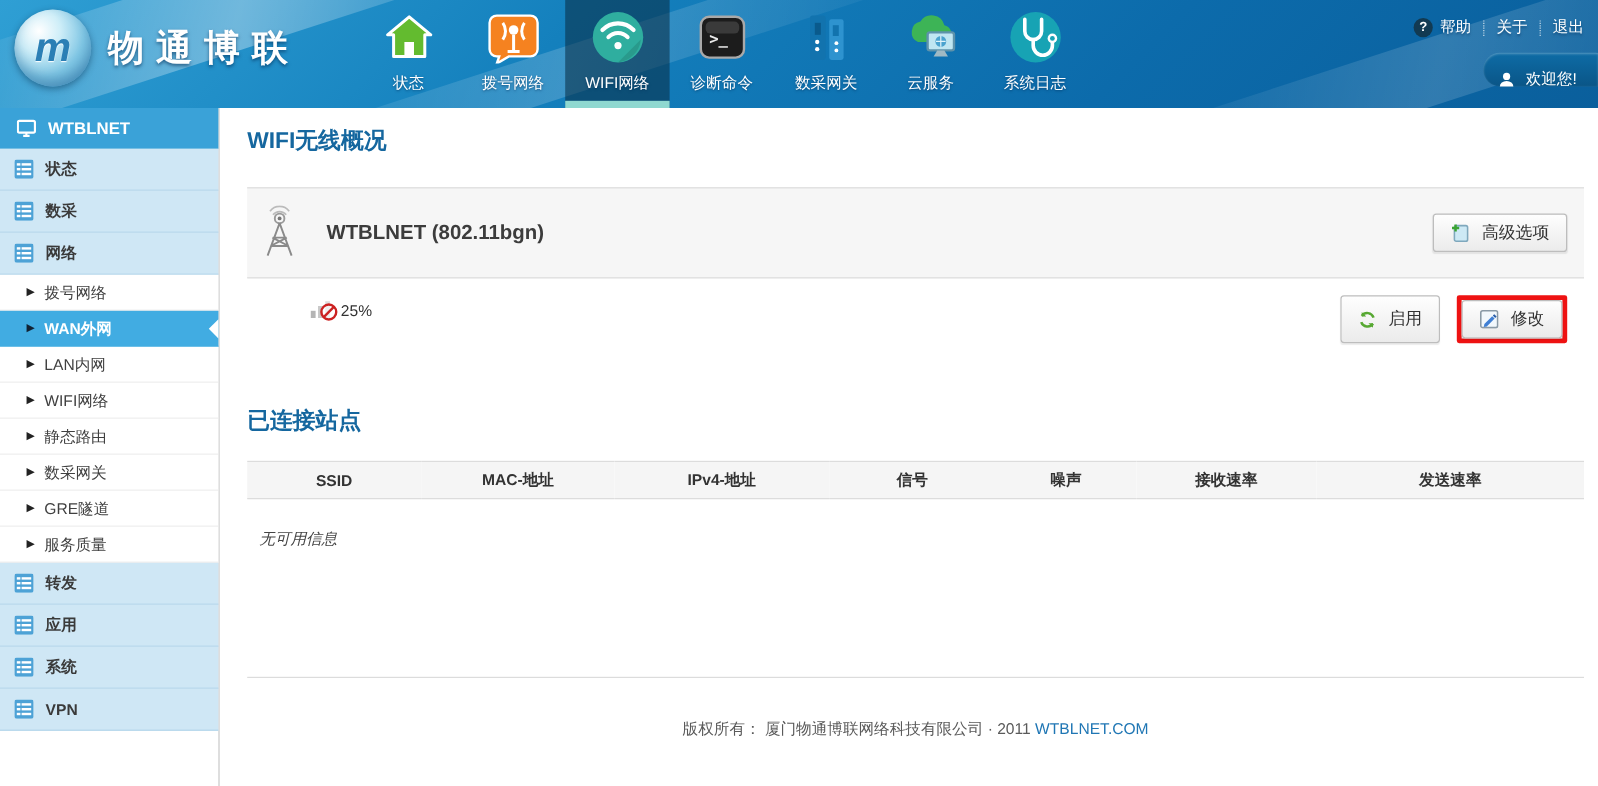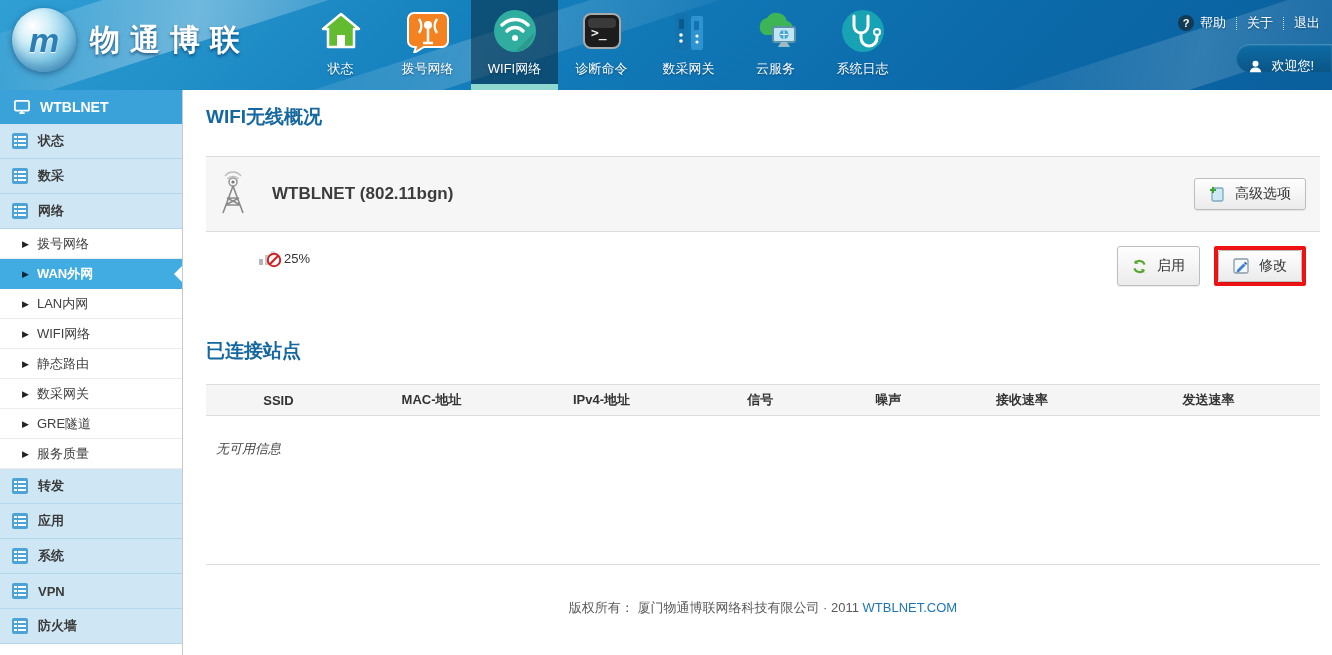--- a/index.html
+++ b/index.html
@@ -336,32 +336,20 @@
     <svg class="licon" viewBox="0 0 16 16">
         <rect x="0" y="0" width="16" height="16" rx="2" fill="#4da2d6"></rect>
         <rect x="2" y="3" width="3" height="2" fill="#fff"></rect>
         <rect x="6" y="3" width="8" height="2" fill="#fff"></rect>
         <rect x="2" y="7" width="3" height="2" fill="#fff"></rect>
         <rect x="6" y="7" width="8" height="2" fill="#fff"></rect>
         <rect x="2" y="11" width="3" height="2" fill="#fff"></rect>
         <rect x="6" y="11" width="8" height="2" fill="#fff"></rect>
       </svg>
     <span>VPN</span>
-  </div>
-  <div class="side-item group">
-    <svg class="licon" viewBox="0 0 16 16">
-        <rect x="0" y="0" width="16" height="16" rx="2" fill="#4da2d6"></rect>
-        <rect x="2" y="3" width="3" height="2" fill="#fff"></rect>
-        <rect x="6" y="3" width="8" height="2" fill="#fff"></rect>
-        <rect x="2" y="7" width="3" height="2" fill="#fff"></rect>
-        <rect x="6" y="7" width="8" height="2" fill="#fff"></rect>
-        <rect x="2" y="11" width="3" height="2" fill="#fff"></rect>
-        <rect x="6" y="11" width="8" height="2" fill="#fff"></rect>
-      </svg>
-    <span>防火墙</span>
   </div>
 </div>
 
 <div class="main">
   <div class="page-title">WIFI无线概况</div>
   <div class="auto-refresh">自动刷新 开</div>
 
   <div class="panel">
     <div class="panel-head">
       <svg width="42" height="46" viewBox="0 0 42 46">

